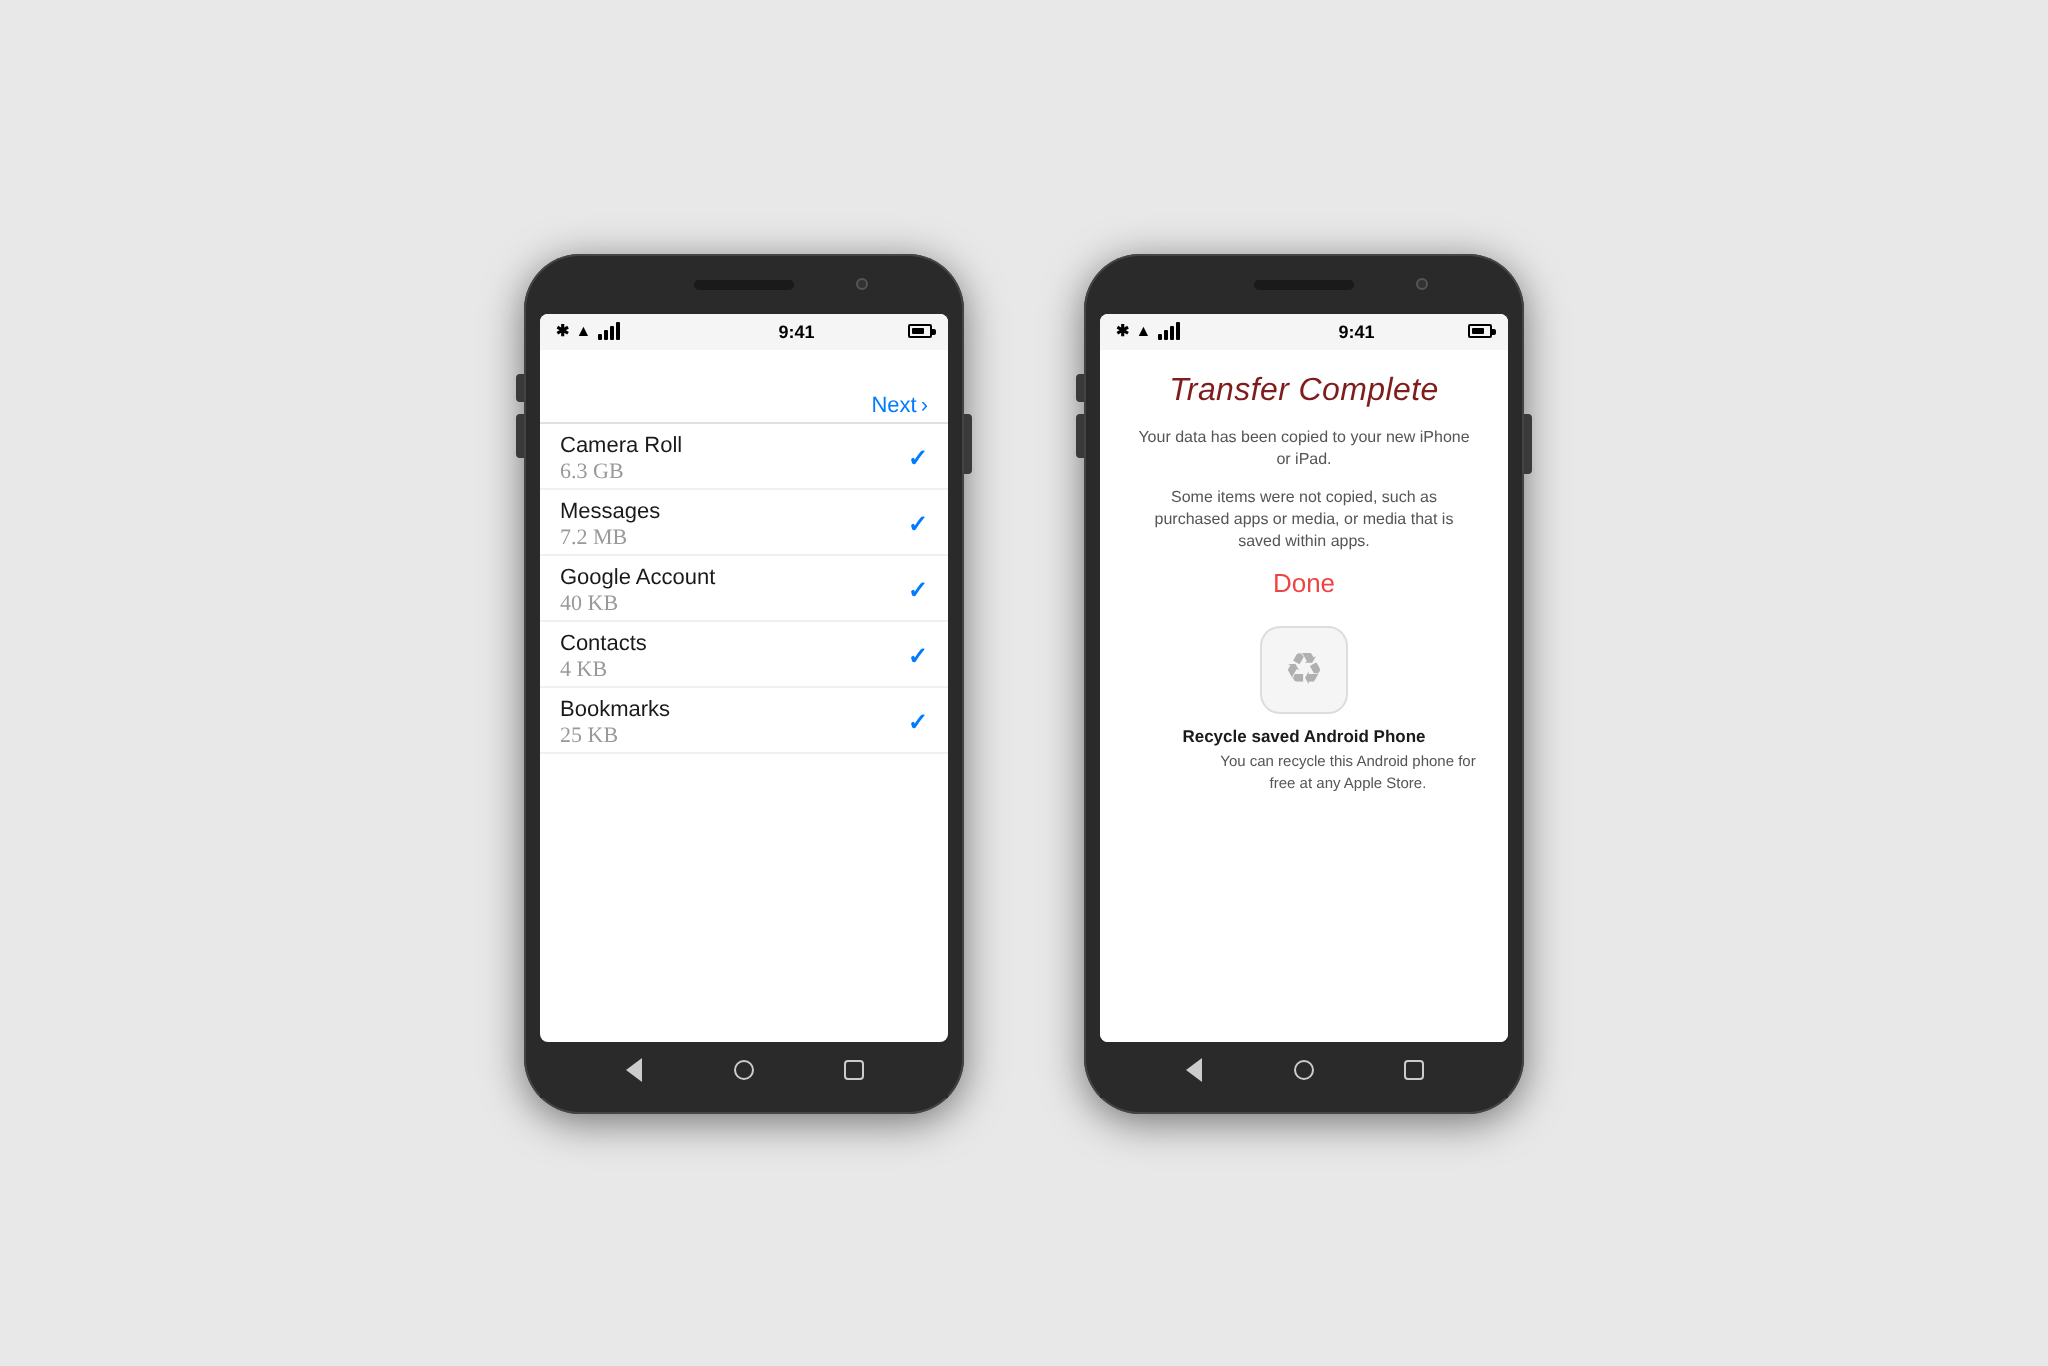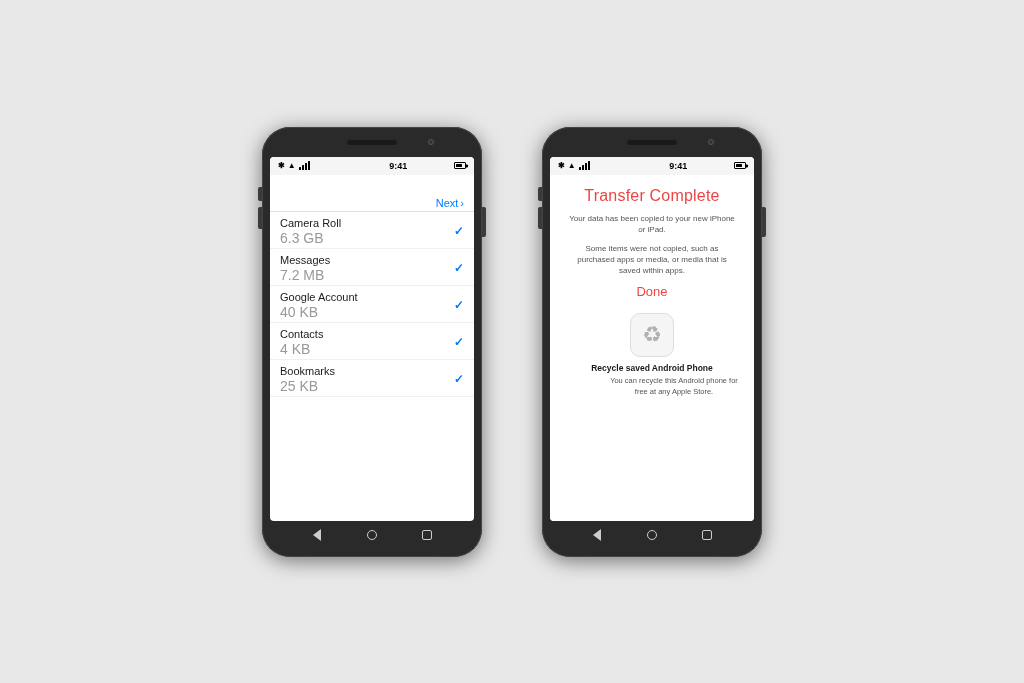--- a/index.html
+++ b/index.html
@@ -209,23 +209,24 @@
       flex-direction: column;
     }
 
     .data-item-name {
       font-size: 11px;
       font-weight: 500;
       color: #1a1a1a;
     }
 
     .data-item-size {
-      font-size: 14px;
+      font-size: 11px;
       color: #999;
       margin-top: 1px;
+      font-family: Liberation Serif, serif;
     }
 
     .checkmark {
       color: #007AFF;
       font-size: 12px;
       font-weight: 600;
     }
 
     
     .phone-bottom {
@@ -273,24 +274,25 @@
       background: #fff;
       display: flex;
       flex-direction: column;
       align-items: center;
       padding: 12px 16px 8px;
     }
 
     .complete-title {
       font-size: 16px;
       font-weight: 300;
-      color: #ef4444;
+      color: #7f1d1d;
       text-align: right;
       margin-bottom: 8px;
       letter-spacing: 0.2px;
+      font-style: italic;
     }
 
     .complete-text {
       font-size: 8px;
       color: #555;
       text-align: center;
       line-height: 1.4;
       margin-bottom: 8px;
     }
 

